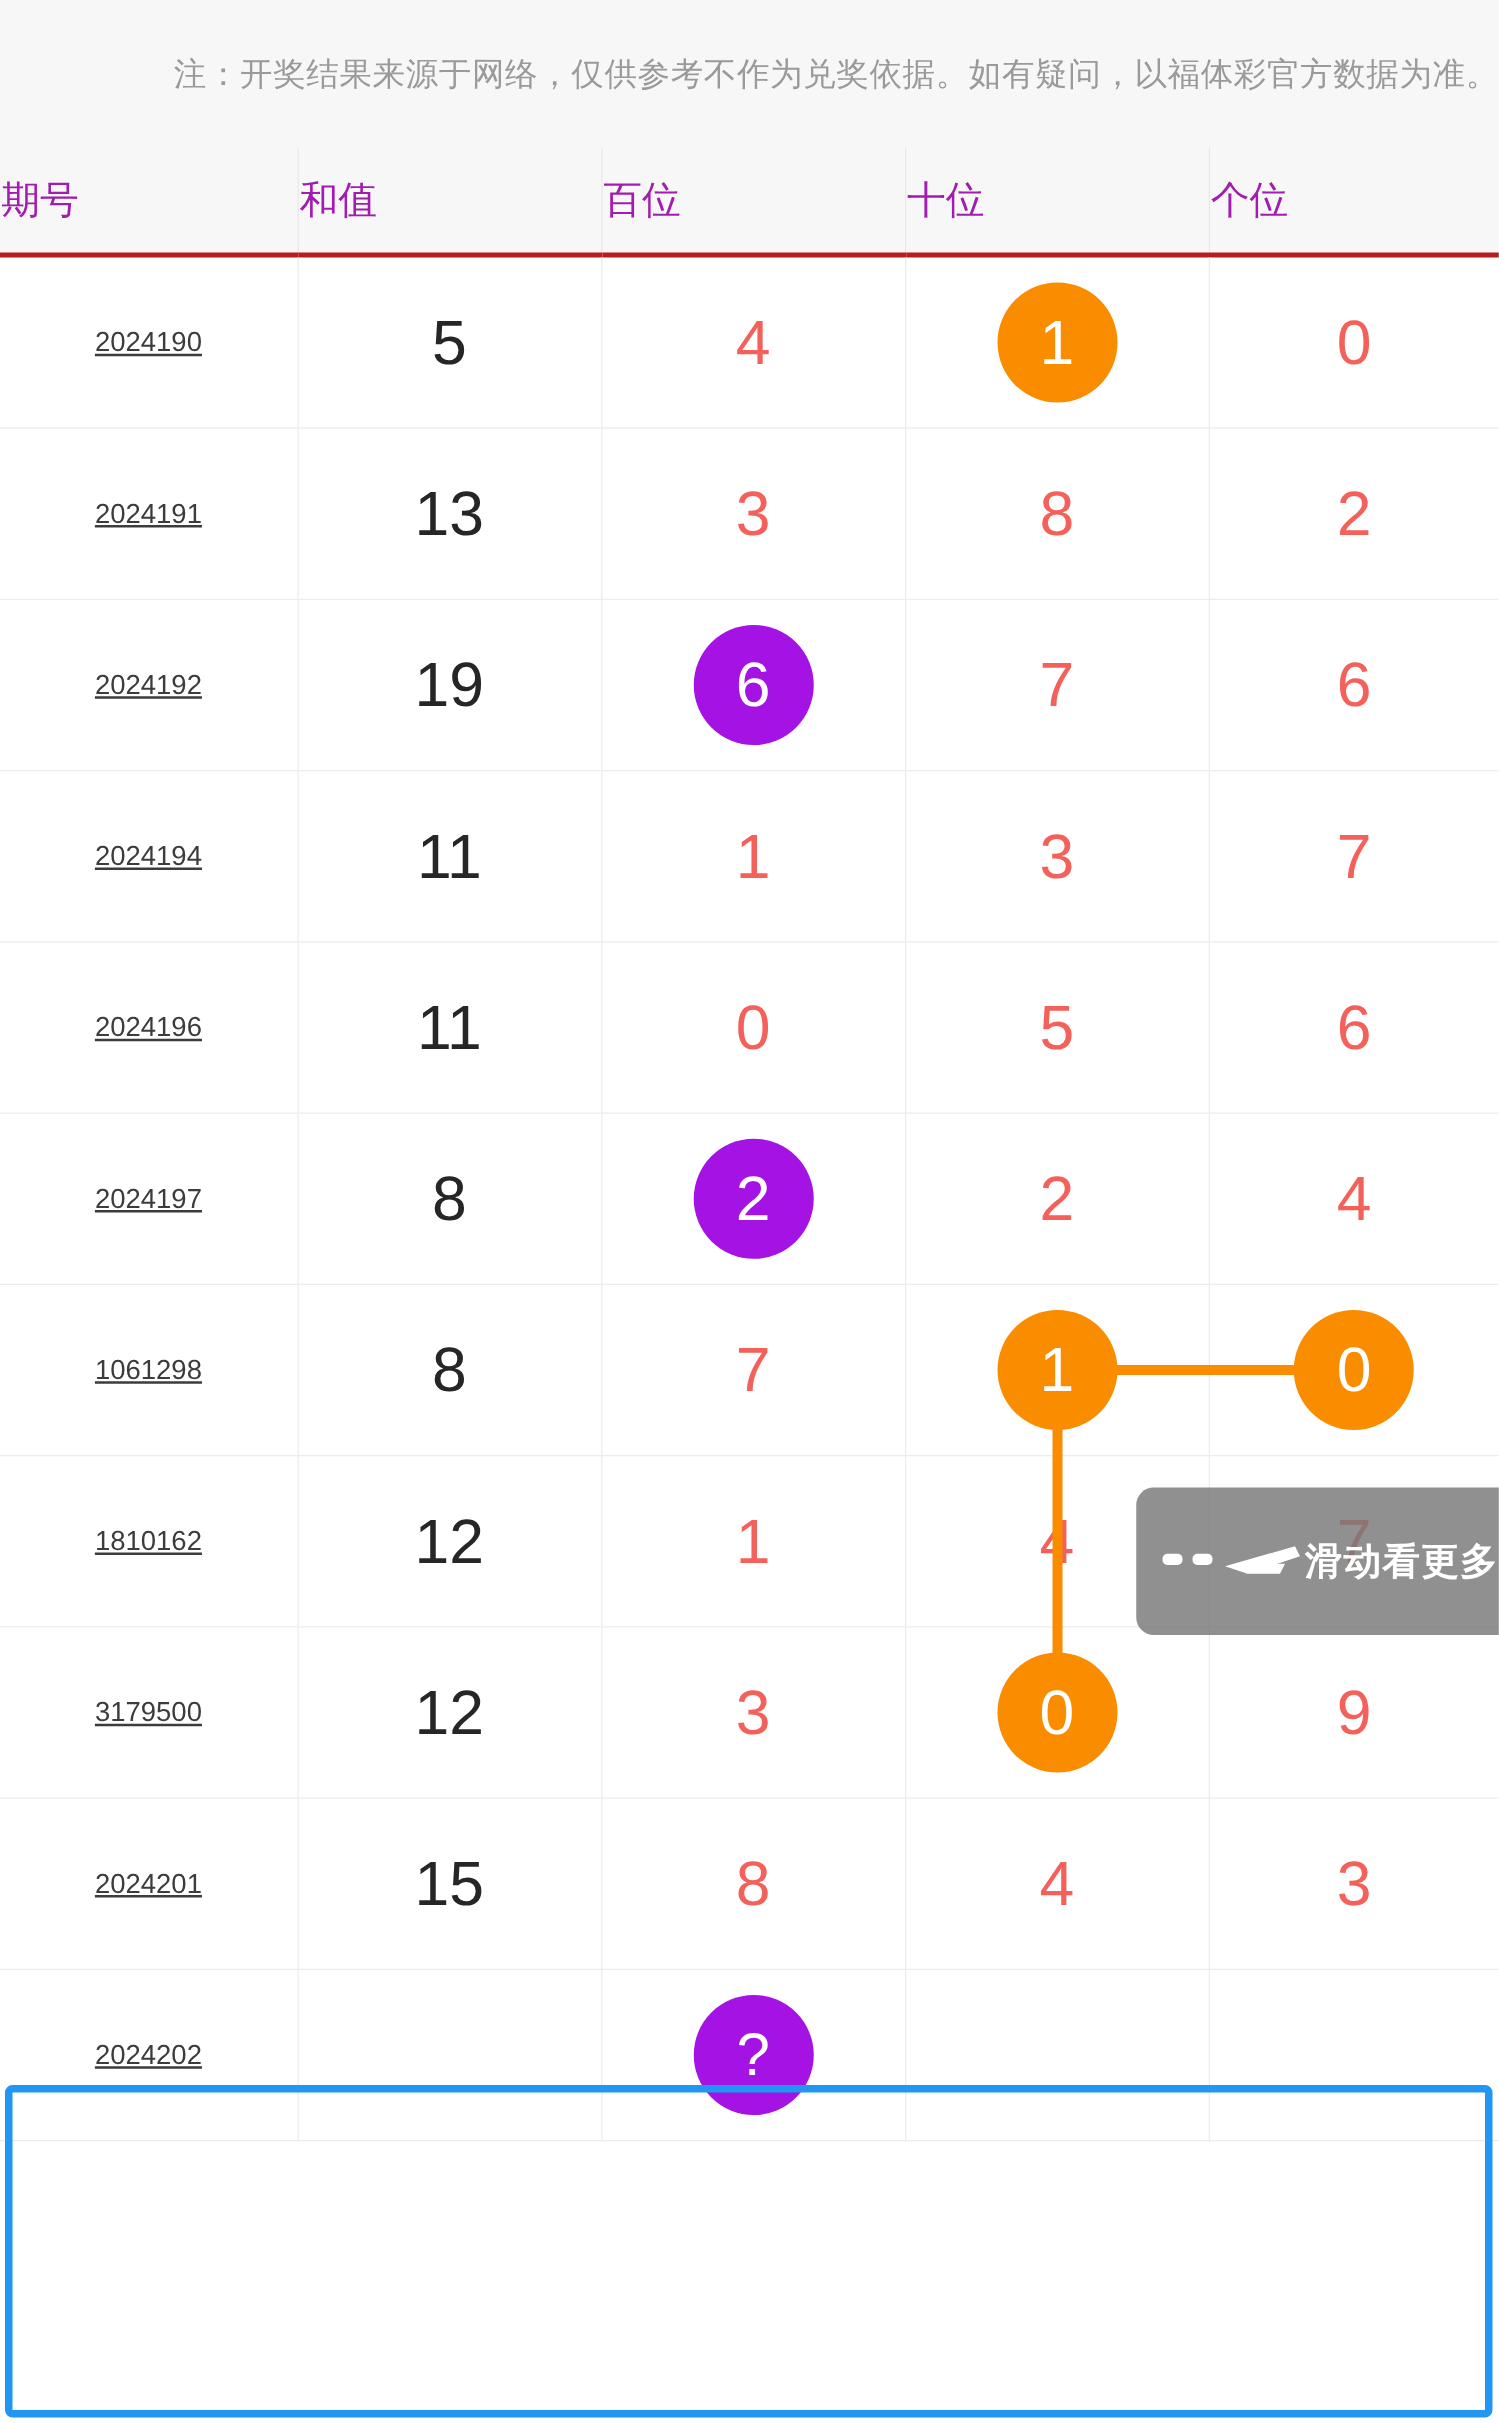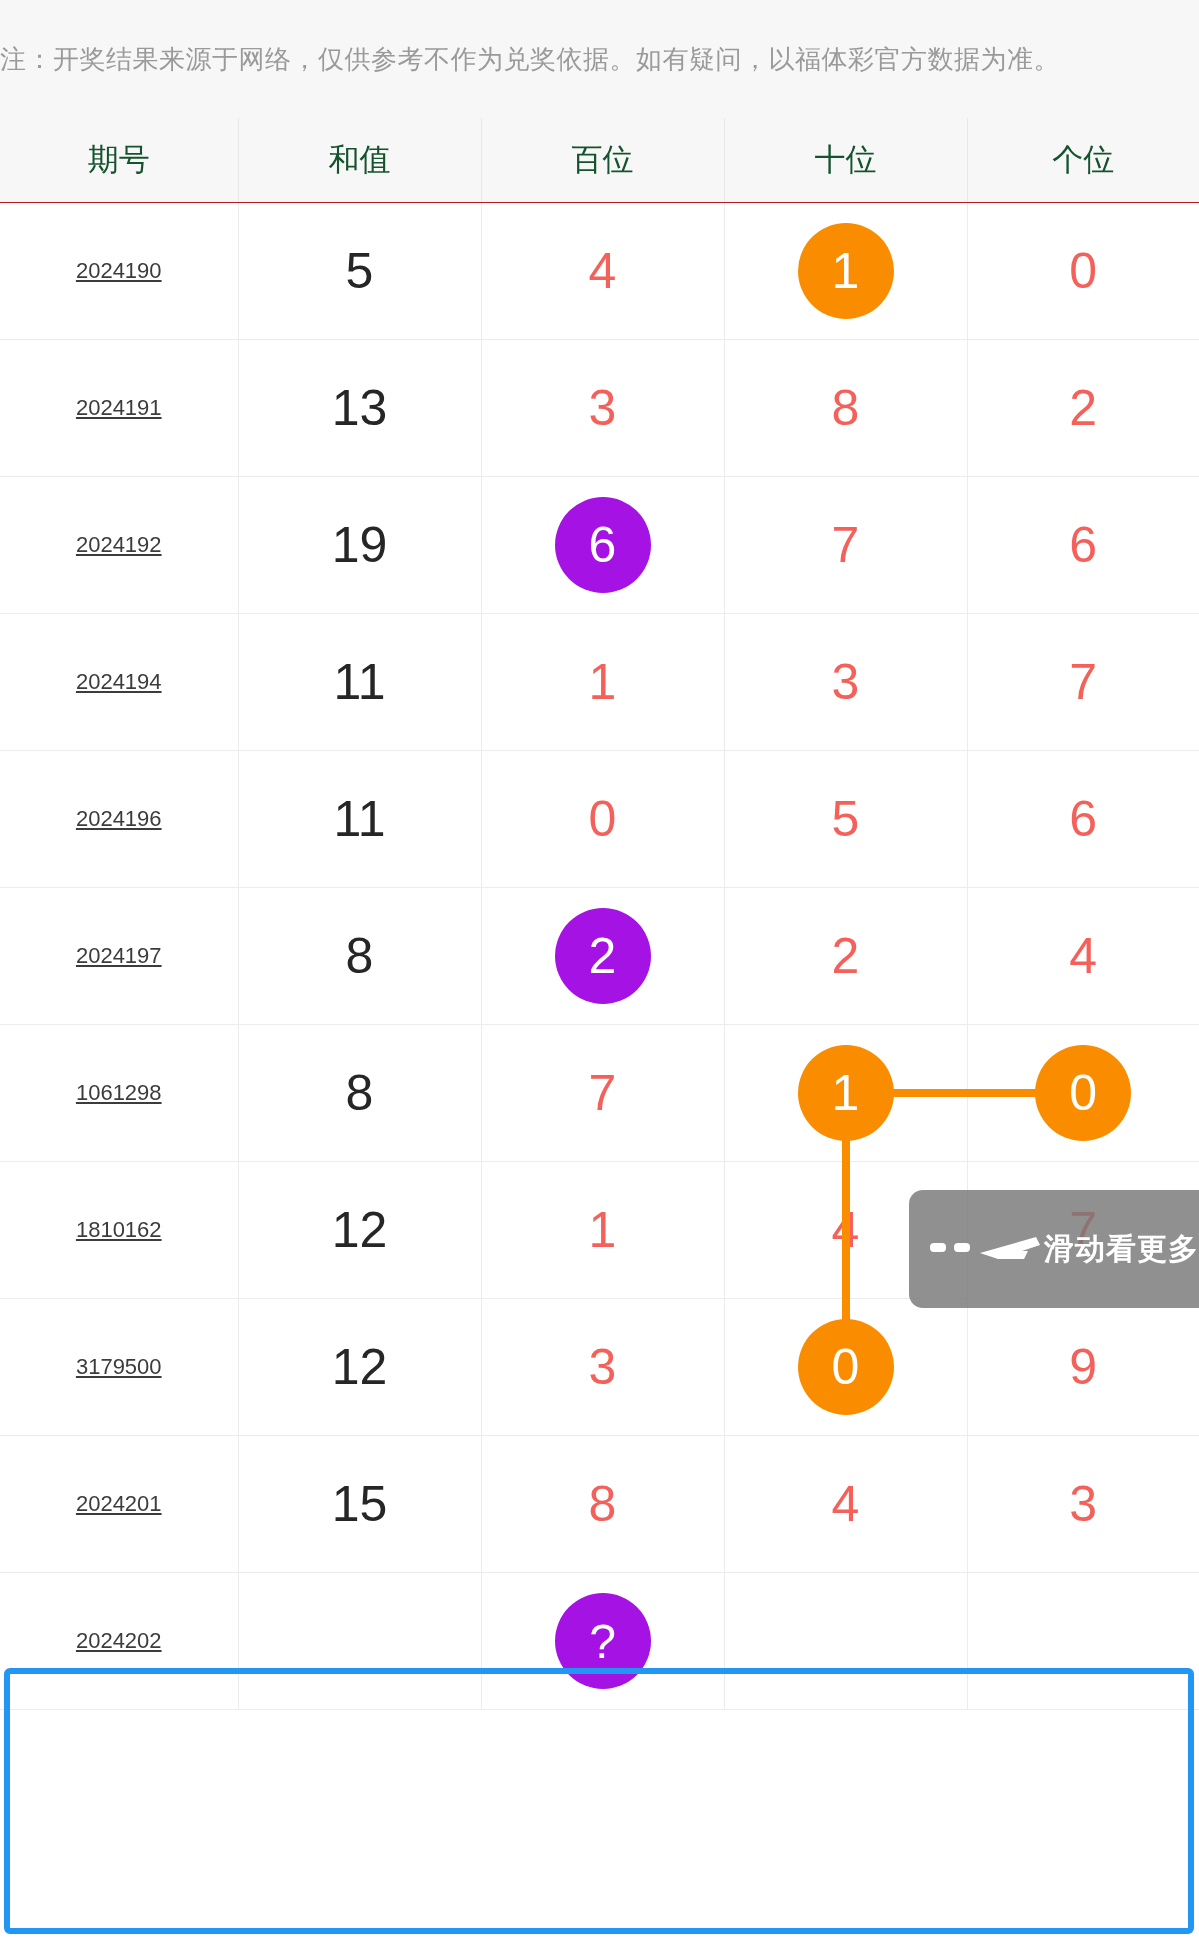--- a/index.html
+++ b/index.html
@@ -24,21 +24,21 @@
   
   .note-bar {
     position: absolute;
     left: 0;
     top: 0;
     width: 1199px;
     height: 118px;
     background: #f7f7f7;
     display: flex;
     align-items: center;
-    justify-content: flex-start;
+    justify-content: flex-end;
     box-sizing: border-box;
   }
   .note-text {
     color: #9a9a9a;
     font-size: 26px;
     letter-spacing: 0.5px;
     white-space: nowrap;
   }
 
   
@@ -52,26 +52,26 @@
   }
   .grid col.c-period { width: 238px; }
   .grid col.c-sum    { width: 243px; }
   .grid col.c-hund   { width: 243px; }
   .grid col.c-ten    { width: 243px; }
   .grid col.c-one    { width: 232px; }
 
   .grid th {
     height: 82px;
     background: #f7f7f7;
-    color: #14532d;
+    color: #a21caf;
     font-size: 31px;
     font-weight: normal;
     border-right: 1px solid #e8e8e8;
-    border-bottom: 1px solid #b91c1c;
-    text-align: center;
+    border-bottom: 4px solid #b91c1c;
+    text-align: left;
     vertical-align: middle;
   }
   .grid th:last-child { border-right: none; }
 
   .grid td {
     height: 134px;
     border-right: 1px solid #ececec;
     border-bottom: 1px solid #ececec;
     text-align: center;
     vertical-align: middle;

